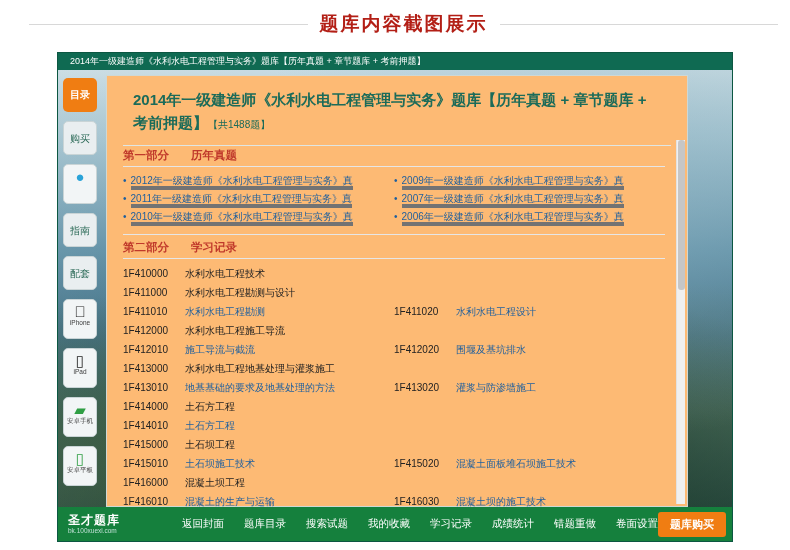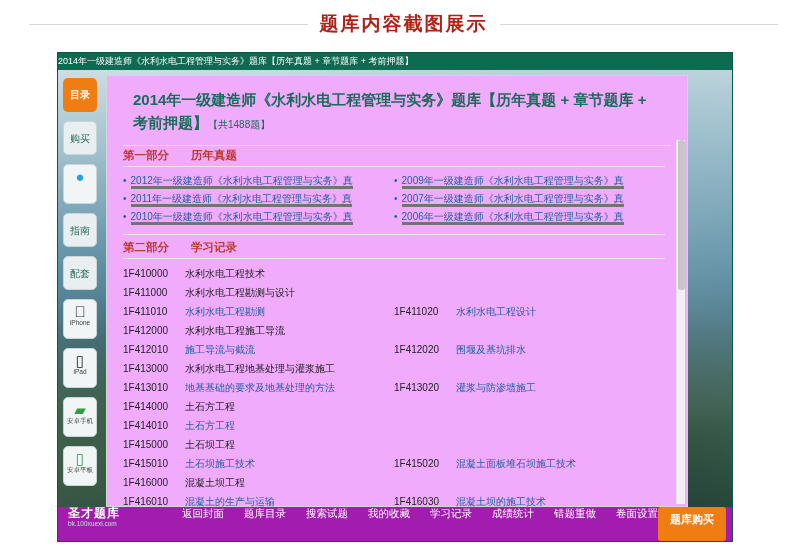--- a/index.html
+++ b/index.html
@@ -73,21 +73,21 @@
 
   
   .app-titlebar {
     position: absolute;
     left: 0; top: 0;
     width: 676px; height: 17px;
     background: #0f6a52;
     color: #ffffff;
     font-size: 9px;
     line-height: 17px;
-    padding-left: 0;
+    padding-left: 12px;
     white-space: nowrap;
     overflow: hidden;
   }
 
   
   .left-toolbar {
     position: absolute;
     left: 0; top: 17px;
     width: 44px; height: 440px;
     padding-top: 8px;
@@ -133,21 +133,21 @@
   .tool-btn.icon .glyph.qq { color: #2aa3d8; }
   .tool-btn.icon .glyph.green { color: #2f9e44; }
   .tool-btn.icon .glyph.dark { color: #222; }
   .tool-btn.icon .cap { display: block; font-size: 6.5px; color: #3a3a3a; }
 
   
   .content-card {
     position: absolute;
     left: 48px; top: 22px;
     width: 582px; height: 432px;
-    background: #f0abfc;
+    background: #fdba74;
     border: 1px solid #cfd8d4;
   }
   .card-title {
     padding: 12px 26px 4px 26px;
     color: #1b6b59;
     font-size: 15px;
     font-weight: bold;
     line-height: 1.55;
   }
   .card-title .sub {
@@ -216,21 +216,21 @@
     overflow: hidden;
     cursor: pointer;
   }
   .link-grid .cell .bullet {
     color: #1e5f9e;
     margin-right: 4px;
   }
   .link-grid .cell a {
     color: #1e5f9e;
     text-decoration: none;
-    border-bottom: 3px solid #737373;
+    border-bottom: 7px solid #737373;
   }
 
   
   .chapter-table { width: 100%; border-collapse: collapse; }
   .chapter-table td {
     width: 50%;
     font-size: 10px;
     line-height: 19px;
     color: #1e5f9e;
     white-space: nowrap;
@@ -246,22 +246,23 @@
     color: #1e5f9e;
     cursor: pointer;
   }
   .chapter-table .name.plain { color: #222222; cursor: default; }
 
   
   .bottom-bar {
     position: absolute;
     left: 0; bottom: 0;
     width: 676px; height: 34px;
-    background: #a21caf;
+    background: #15803d;
     display: flex;
+    align-items: center;
   }
   .brand {
     width: 120px;
     padding-left: 10px;
     color: #ffffff;
     line-height: 1.1;
   }
   .brand .b1 { font-size: 12px; font-weight: bold; letter-spacing: 1px; }
   .brand .b2 { font-size: 6.5px; color: #bfe0d5; }
   .bottom-nav {

